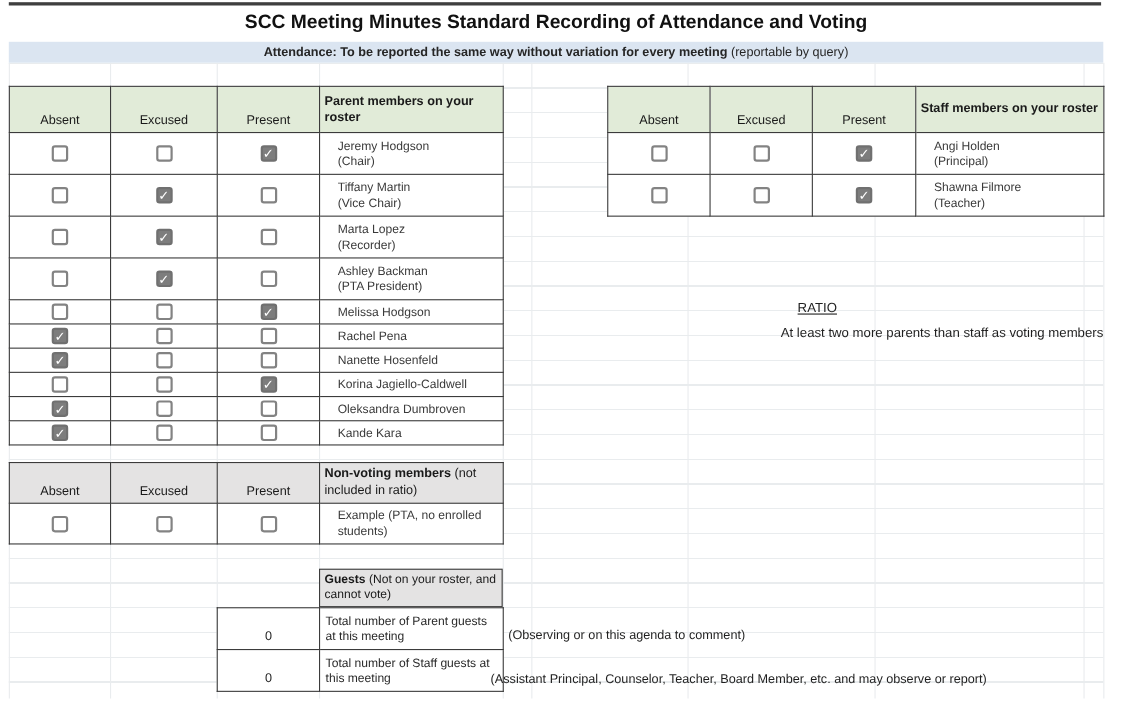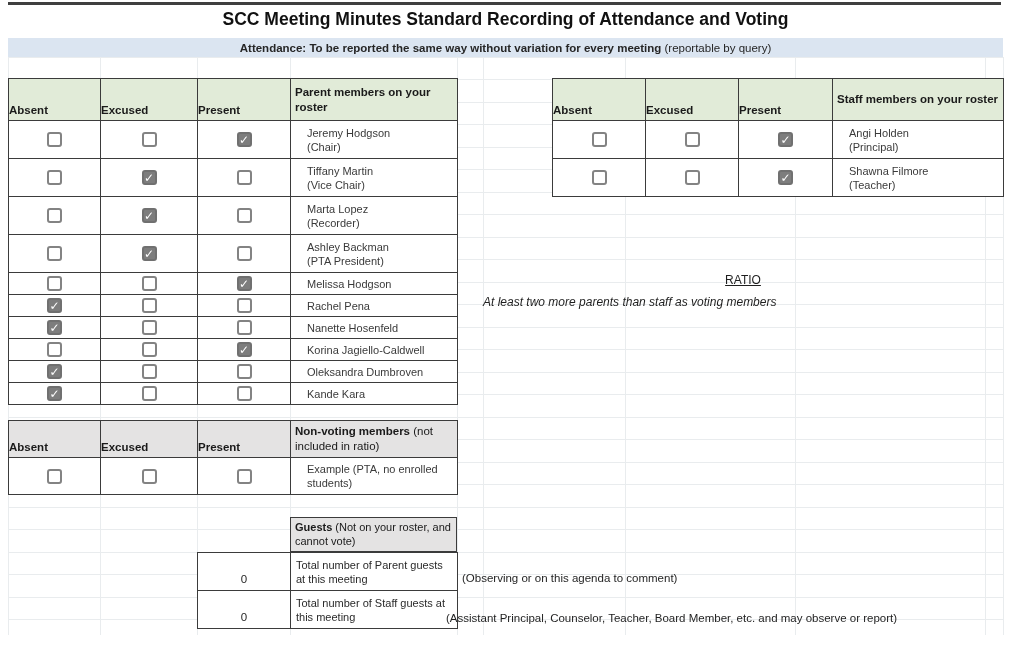--- a/index.html
+++ b/index.html
@@ -22,38 +22,38 @@
   #gridbg{
     left:8px;top:57px;width:995px;height:578px;z-index:0;
     background-image:repeating-linear-gradient(to bottom,#e9ecee 0,#e9ecee 1px,transparent 1px,transparent 22.5px);
   }
   .vline{position:absolute;top:57px;height:578px;width:1px;background:#e9ecee;z-index:0;}
   
   table{border-collapse:collapse;table-layout:fixed;background:#fff;z-index:2;font-size:11px;}
   td{border:1.5px solid #3b3b3b;padding:0;overflow:hidden;}
   .hdr-green{background:var(--parent-staff-header,#e1ebd8);}
   .hdr-gray{background:var(--nonvoting-guests-header,#e4e3e3);}
-  .col-hd{vertical-align:bottom;font-weight:bold;font-size:11.5px;padding-bottom:4px;color:#1a1a1a;}
+  .col-hd{vertical-align:bottom;text-align:center;font-weight:normal;font-size:11.5px;padding-bottom:4px;color:#1a1a1a;}
   .name-hd{vertical-align:middle;text-align:left;font-weight:bold;font-size:11.5px;padding:2px 4px;line-height:1.3;color:#1a1a1a;}
   .name-hd .n{font-weight:normal;}
   .cbcell{text-align:center;vertical-align:middle;}
   .namecell{text-align:left;vertical-align:middle;padding:2px 16px;line-height:14px;color:#3a3a3a;}
   
   .cb{
     width:15px;height:15px;display:inline-block;box-sizing:border-box;position:relative;
     border:2px solid #838383;border-radius:3px;background:#fff;vertical-align:middle;cursor:pointer;
   }
   .cb.checked{background:var(--checkbox-checked,#7d7d7d);border-color:#707070;}
   .cb.checked::after{
     content:"\2713";position:absolute;inset:0;display:flex;align-items:center;justify-content:center;
     color:#fff;font-size:12px;font-weight:bold;
   }
   
   #ratio-head{left:483px;top:273px;width:520px;text-align:center;font-size:12px;text-decoration:underline;color:#1f1f1f;z-index:2;}
-  #ratio-text{left:483px;top:295px;width:520px;text-align:left;font-size:12px;color:#1f1f1f;z-index:2;font-style:italic;}
+  #ratio-text{left:483px;top:295px;width:520px;text-align:right;font-size:12px;color:#1f1f1f;z-index:2;}
   
   #guests-header{
     left:290px;top:517px;width:167px;height:35px;box-sizing:border-box;border:1.5px solid #3b3b3b;
     background:var(--nonvoting-guests-header,#e4e3e3);font-size:11px;padding:2px 4px;line-height:14px;z-index:2;color:#1a1a1a;
   }
   #guests-header .b{font-weight:bold;}
   .zero{text-align:center;vertical-align:bottom;padding-bottom:5px;font-size:11.5px;background:#fff;}
   .glabel{text-align:left;vertical-align:middle;padding:2px 5px;line-height:14px;font-size:11px;color:#2a2a2a;}
   .note{font-size:11.5px;color:#1f1f1f;z-index:2;white-space:nowrap;}
   #note-parent{left:462px;top:572px;}

